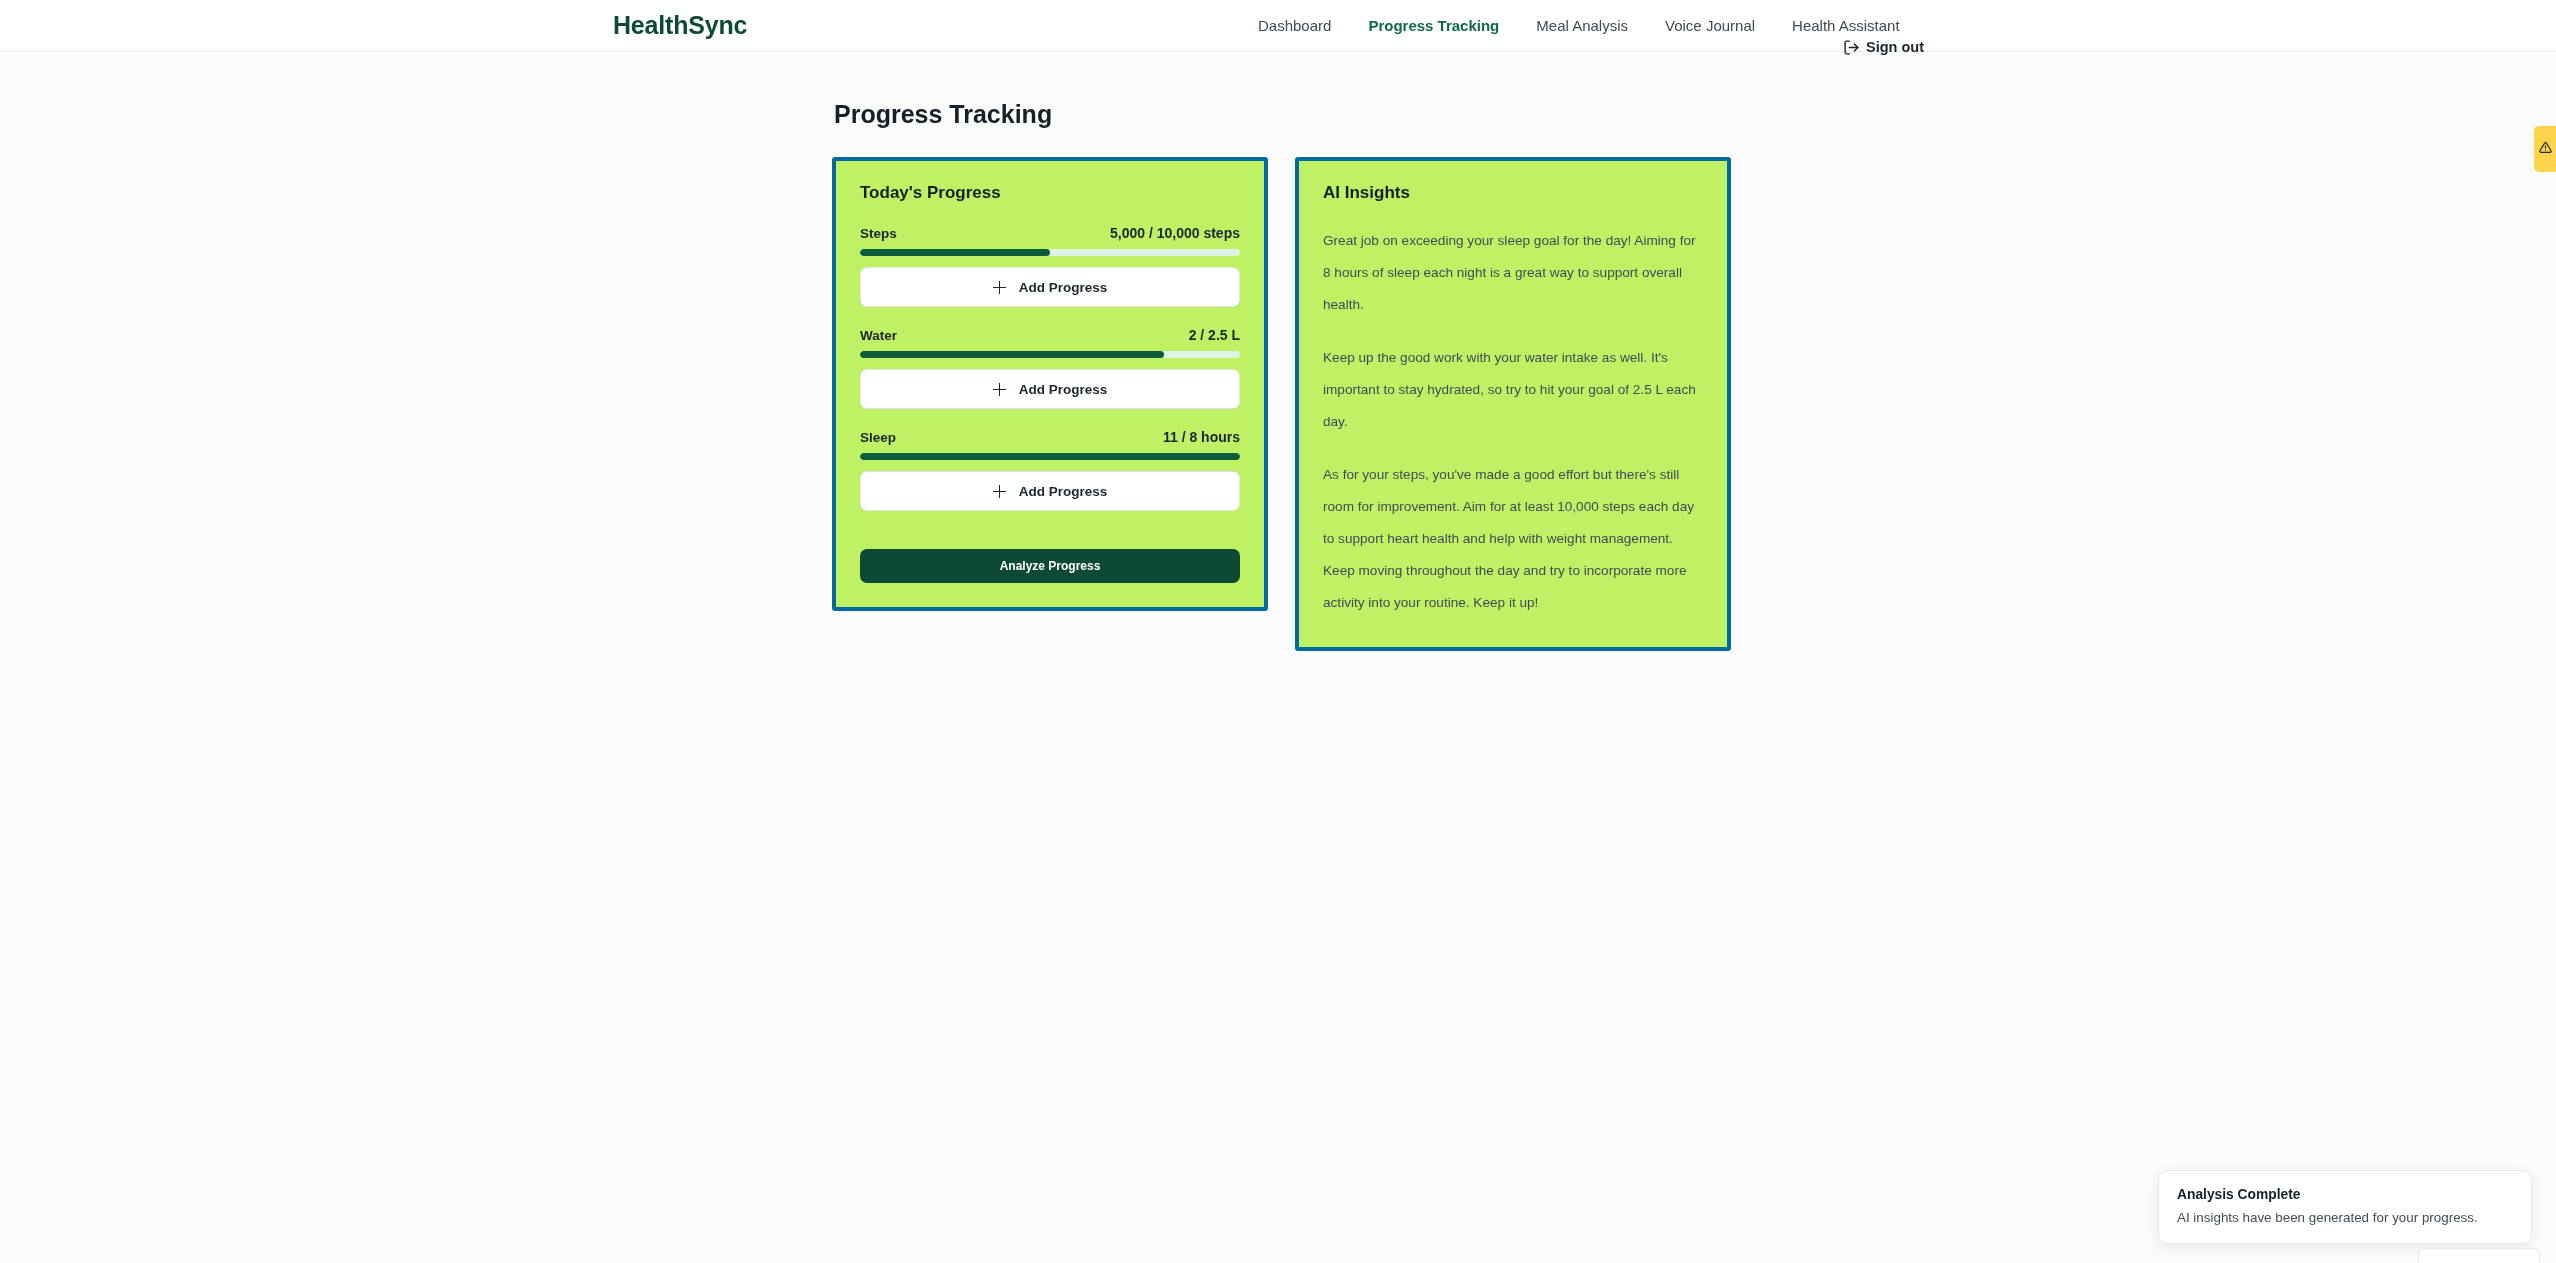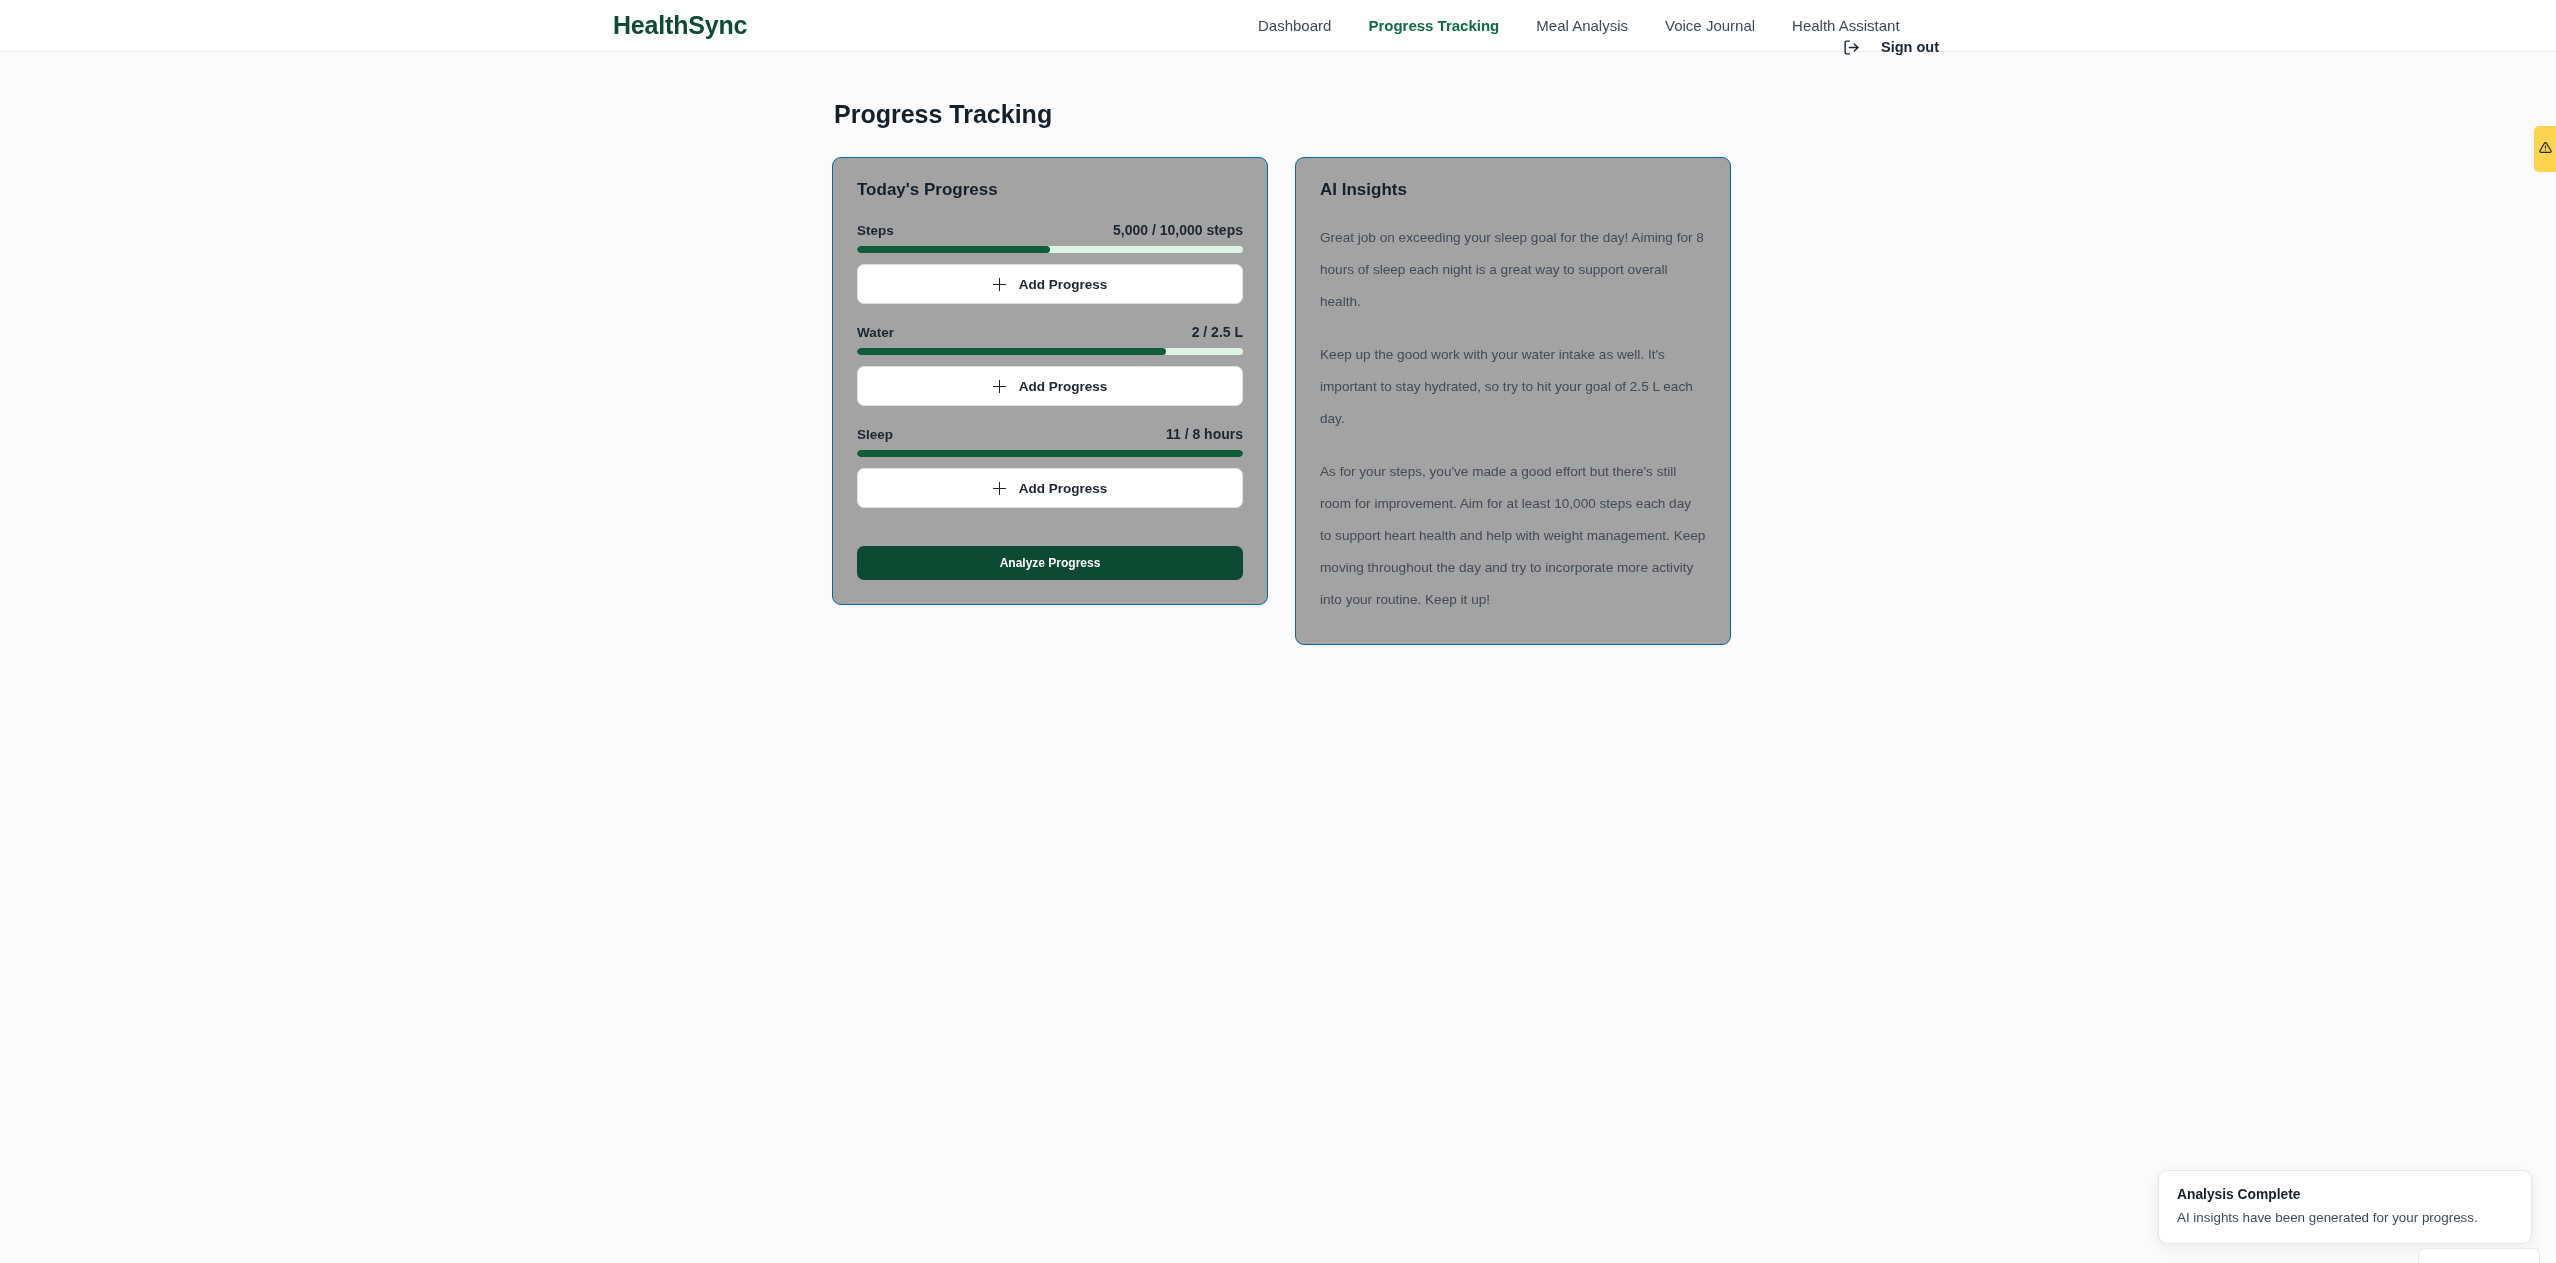--- a/index.html
+++ b/index.html
@@ -41,21 +41,21 @@
     color: #3f4a54;
     text-decoration: none;
     white-space: nowrap;
   }
   .nav-link.active { color: #0f6b45; font-weight: 600; }
   .signout {
     position: absolute;
     left: 1843px;
     display: flex;
     align-items: center;
-    gap: 21px;
+    gap: 6px;
     margin-top: 43px;
   }
   .signout-label {
     font-size: 14.5px;
     color: #1d2630;
     font-weight: 600;
   }
   .signout-icon svg { display: block; }
 
   
@@ -71,23 +71,23 @@
   .cards {
     position: absolute;
     left: 832px;
     top: 157px;
     display: flex;
     gap: 27px;
     align-items: flex-start;
   }
 
   .card {
-    background: #a3a3a3;
-    border: 1px solid #0369a1;
-    border-radius: 9px;
+    background: #bef264;
+    border: 4px solid #0369a1;
+    border-radius: 3px;
     box-shadow: 0 1px 2px rgba(16,24,40,0.04);
   }
   .card-progress { width: 436px; padding: 22px 24px 24px 24px; }
   .card-insights { width: 436px; padding: 22px 24px 28px 24px; }
 
   .card-title {
     font-size: 17px;
     font-weight: 700;
     color: #15202b;
     margin-bottom: 22px;

